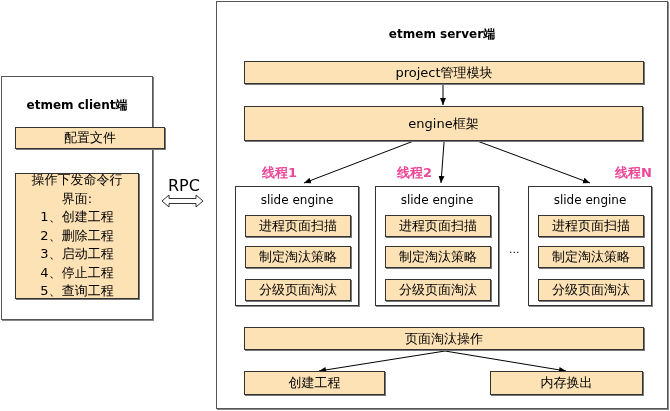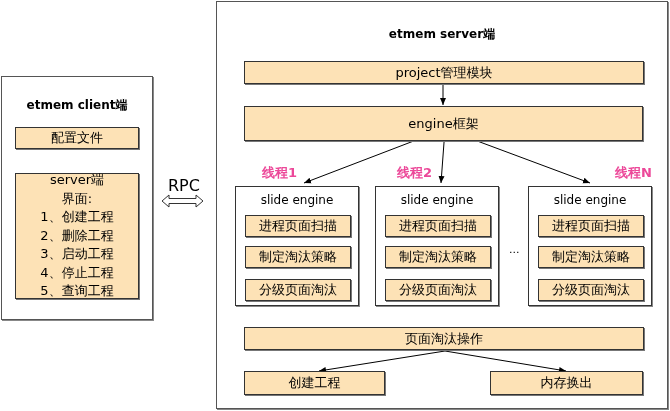--- a/index.html
+++ b/index.html
@@ -31,23 +31,23 @@
   <line x1="445" y1="129" x2="441" y2="183" stroke="#000" stroke-width="1" marker-end="url(#ah)"></line>
   <line x1="445" y1="129" x2="590" y2="183" stroke="#000" stroke-width="1" marker-end="url(#ah)"></line>
   <line x1="445" y1="351" x2="319" y2="371" stroke="#000" stroke-width="1" marker-end="url(#ah)"></line>
   <line x1="445" y1="351" x2="566" y2="371" stroke="#000" stroke-width="1" marker-end="url(#ah)"></line>
 
   <path d="M162,201 L169,195 L169,198.5 L196,198.5 L196,195 L203,201 L196,207 L196,203.5 L169,203.5 L169,207 Z" fill="#fff" stroke="#333" stroke-width="1"></path>
 </svg>
 
 <div class="abs panel" style="left:1px; top:76px; width:152px; height:244px;">
   <div class="abs title" style="left:0; right:0; top:20px;">etmem client端</div>
-  <div class="abs orange" style="left:13px; top:50px; width:124px; height:22px;">配置文件</div>
+  <div class="abs orange" style="left:13px; top:50px; width:150px; height:22px;">配置文件</div>
   <div class="abs orange cmd" style="left:13px; top:96px; width:124px; height:126px;">
-    <div>server端</div>
+    <div>操作下发命令行</div>
     <div>界面:</div>
     <div>1、创建工程</div>
     <div>2、删除工程</div>
     <div>3、启动工程</div>
     <div>4、停止工程</div>
     <div>5、查询工程</div>
   </div>
 </div>
 
 <div class="abs" style="left:168px; top:176px; font-size:16px;">RPC</div>

